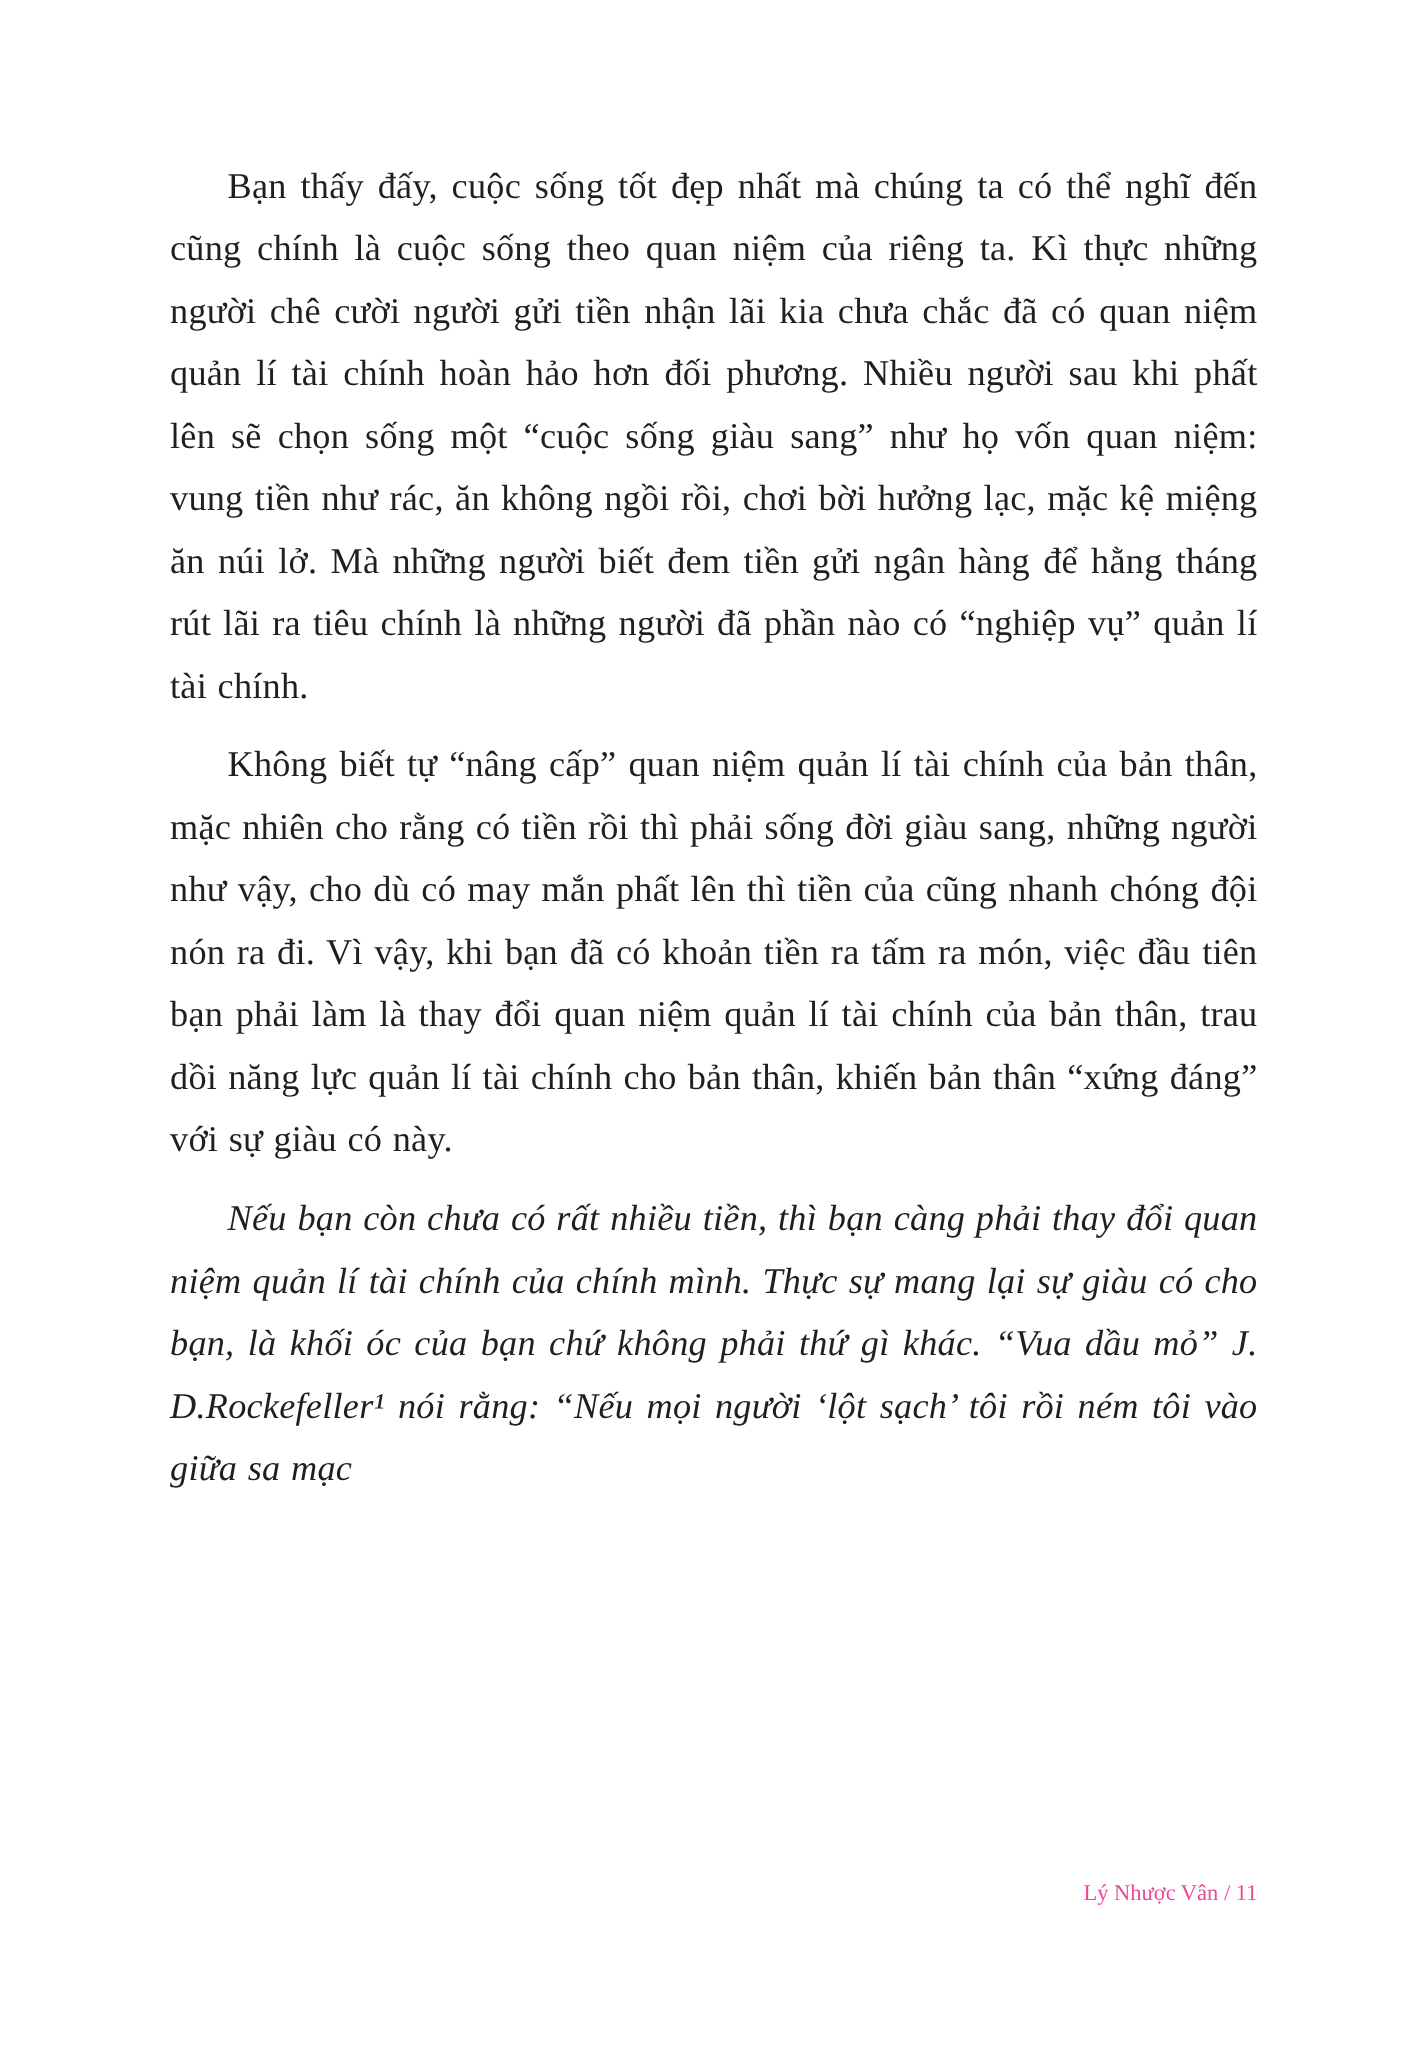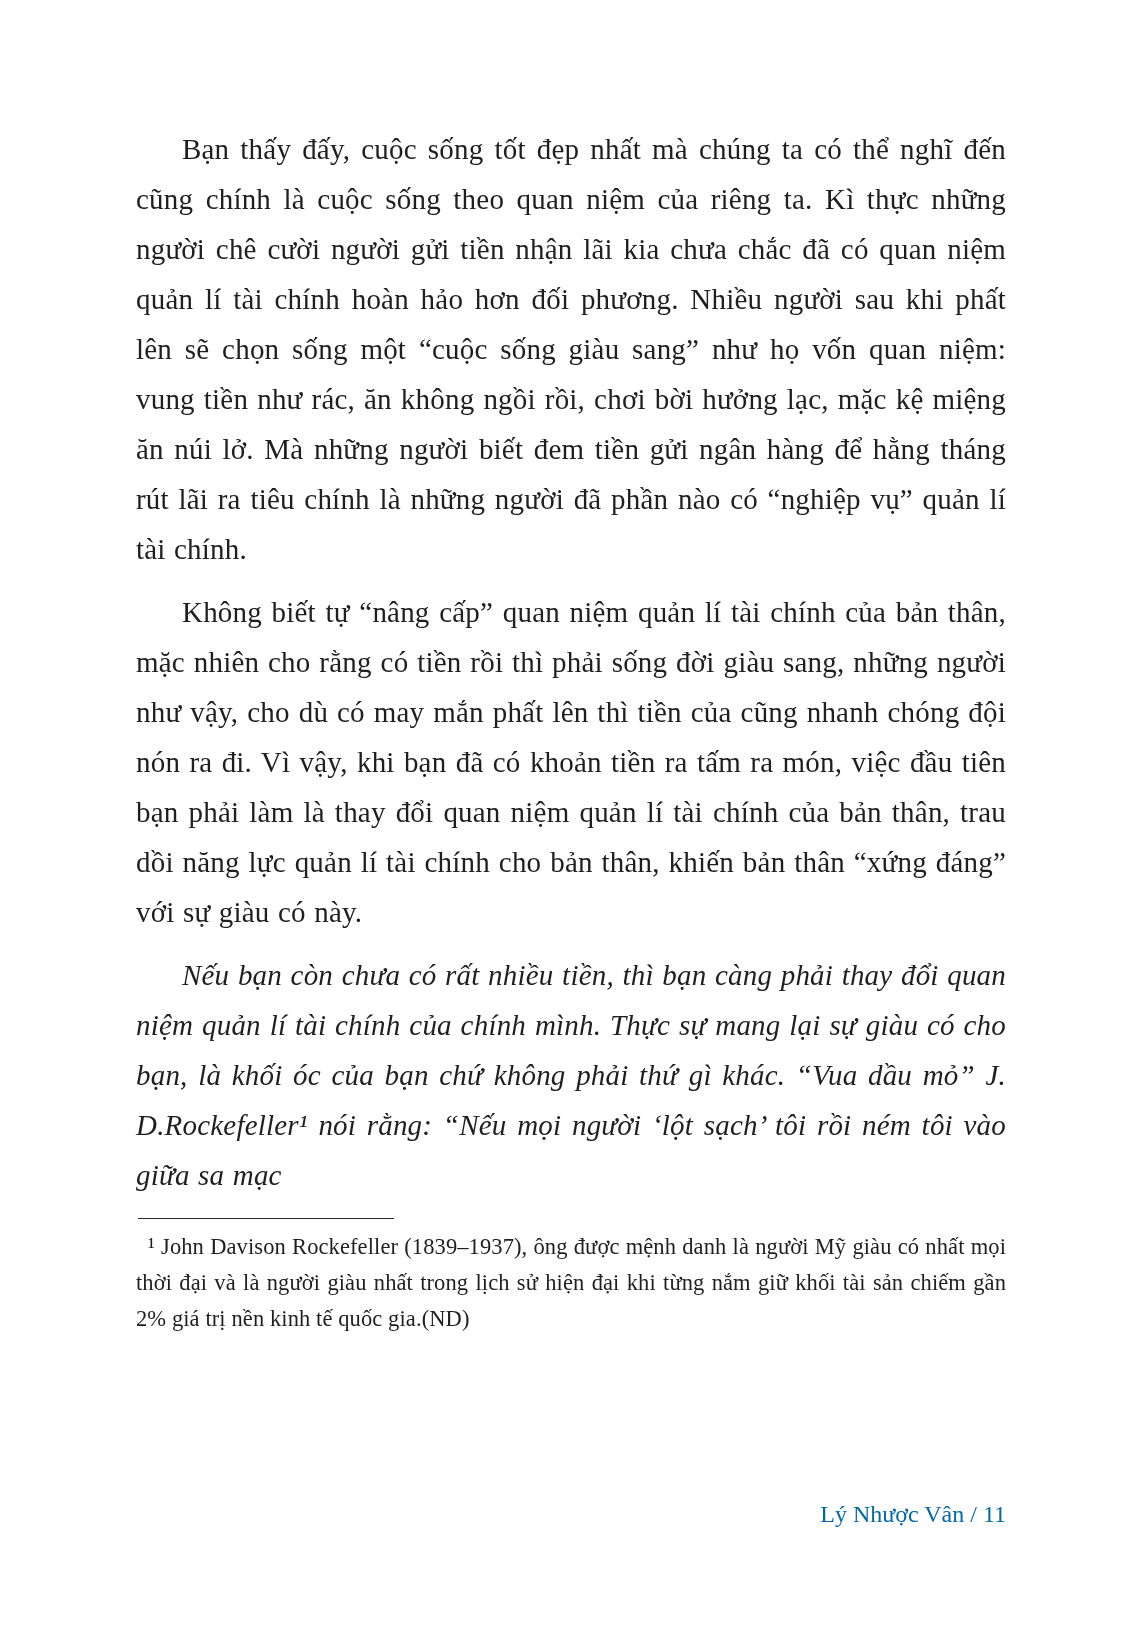--- a/index.html
+++ b/index.html
@@ -48,38 +48,34 @@
     margin: 0;
     font-size: 22.5px;
     line-height: 36px;
     text-align: justify;
     text-indent: 12px;
     letter-spacing: 0.1px;
   }
   .page-footer {
     margin-top: auto;
     text-align: right;
-    font-size: 24px;
+    font-size: 18px;
     line-height: 28px;
-    color: #0369a1;
+    color: #ec4899;
   }
 </style>
 </head>
 <body>
 
 <div class="page">
 
   <div class="body-text">
     <p>Bạn thấy đấy, cuộc sống tốt đẹp nhất mà chúng ta có thể nghĩ đến cũng chính là cuộc sống theo quan niệm của riêng ta. Kì thực những người chê cười người gửi tiền nhận lãi kia chưa chắc đã có quan niệm quản lí tài chính hoàn hảo hơn đối phương. Nhiều người sau khi phất lên sẽ chọn sống một “cuộc sống giàu sang” như họ vốn quan niệm: vung tiền như rác, ăn không ngồi rồi, chơi bời hưởng lạc, mặc kệ miệng ăn núi lở. Mà những người biết đem tiền gửi ngân hàng để hằng tháng rút lãi ra tiêu chính là những người đã phần nào có “nghiệp vụ” quản lí tài chính.</p>
     <p>Không biết tự “nâng cấp” quan niệm quản lí tài chính của bản thân, mặc nhiên cho rằng có tiền rồi thì phải sống đời giàu sang, những người như vậy, cho dù có may mắn phất lên thì tiền của cũng nhanh chóng đội nón ra đi. Vì vậy, khi bạn đã có khoản tiền ra tấm ra món, việc đầu tiên bạn phải làm là thay đổi quan niệm quản lí tài chính của bản thân, trau dồi năng lực quản lí tài chính cho bản thân, khiến bản thân “xứng đáng” với sự giàu có này.</p>
     <p>Nếu bạn còn chưa có rất nhiều tiền, thì bạn càng phải thay đổi quan niệm quản lí tài chính của chính mình. Thực sự mang lại sự giàu có cho bạn, là khối óc của bạn chứ không phải thứ gì khác. “Vua dầu mỏ” J. D.Rockefeller¹ nói rằng: “Nếu mọi người ‘lột sạch’ tôi rồi ném tôi vào giữa sa mạc</p>
   </div>
 
-  <div class="footnote-area">
-    <div class="footnote-rule"></div>
-    <p class="footnote">¹ John Davison Rockefeller (1839–1937), ông được mệnh danh là người Mỹ giàu có nhất mọi thời đại và là người giàu nhất trong lịch sử hiện đại khi từng nắm giữ khối tài sản chiếm gần 2% giá trị nền kinh tế quốc gia.(ND)</p>
-  </div>
 
   <div class="page-footer">
     <span>Lý Nhược Vân / 11</span>
   </div>
 
 </div>
 
 </body></html>

